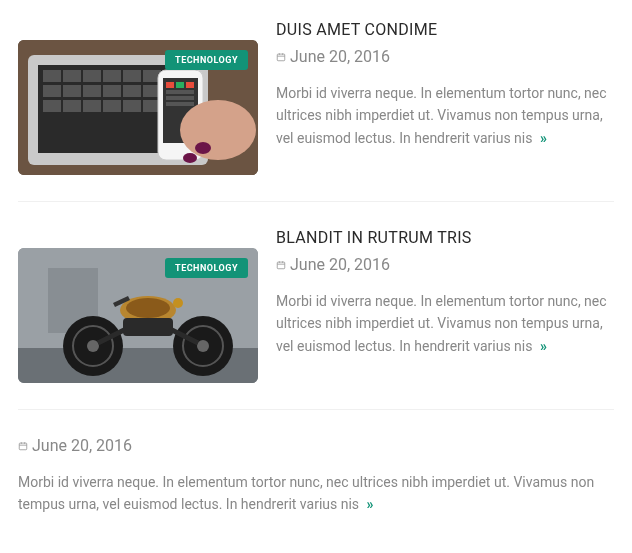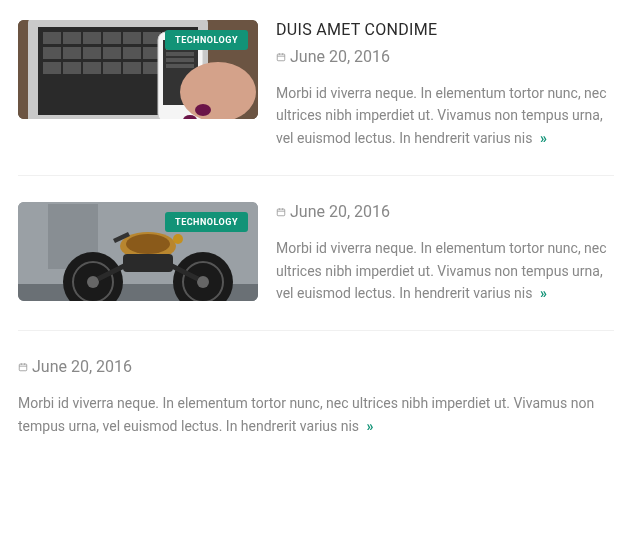--- a/index.html
+++ b/index.html
@@ -16,24 +16,25 @@
       padding-bottom: 26px;
       border-bottom: 1px solid #f0f0f0;
     }
     .post:last-of-type {
       border-bottom: none;
       margin-bottom: 10px;
     }
     .thumb {
       position: relative;
       width: 240px;
-      height: 99px;
+      height: 135px;
       border-radius: 6px;
       overflow: hidden;
       flex-shrink: 0;
+      margin-top: 20px;
     }
     .thumb-img {
       width: 100%;
       height: 100%;
       display: block;
     }
     .category {
       position: absolute;
       top: 10px;
       right: 10px;
@@ -162,20 +163,21 @@
       <path d="M 80 95 L 130 70 L 180 95" stroke="#2a2a2a" stroke-width="5" fill="none"></path>
       <ellipse cx="130" cy="62" rx="28" ry="14" fill="#b8862f"></ellipse>
       <ellipse cx="130" cy="60" rx="22" ry="10" fill="#8a5a1a"></ellipse>
       <rect x="105" y="70" width="50" height="18" rx="4" fill="#2a2a2a"></rect>
       <path d="M 95 55 L 110 48 L 112 52 L 97 59 Z" fill="#333"></path>
       <circle cx="160" cy="55" r="5" fill="#c49020"></circle>
     </svg>
     <span class="category">TECHNOLOGY</span>
   </div>
   <div class="content">
+    <h2 class="title">BLANDIT IN RUTRUM TRIS</h2>
     <div class="meta">
       <span class="cal-icon">
         <svg width="10" height="10" viewBox="0 0 24 24" fill="none" stroke="#999" stroke-width="2">
             <rect x="3" y="5" width="18" height="16" rx="2"></rect>
             <path d="M3 10h18M8 3v4M16 3v4"></path>
           </svg>
       </span>
       <span>June 20, 2016</span>
     </div>
     <p class="excerpt">

